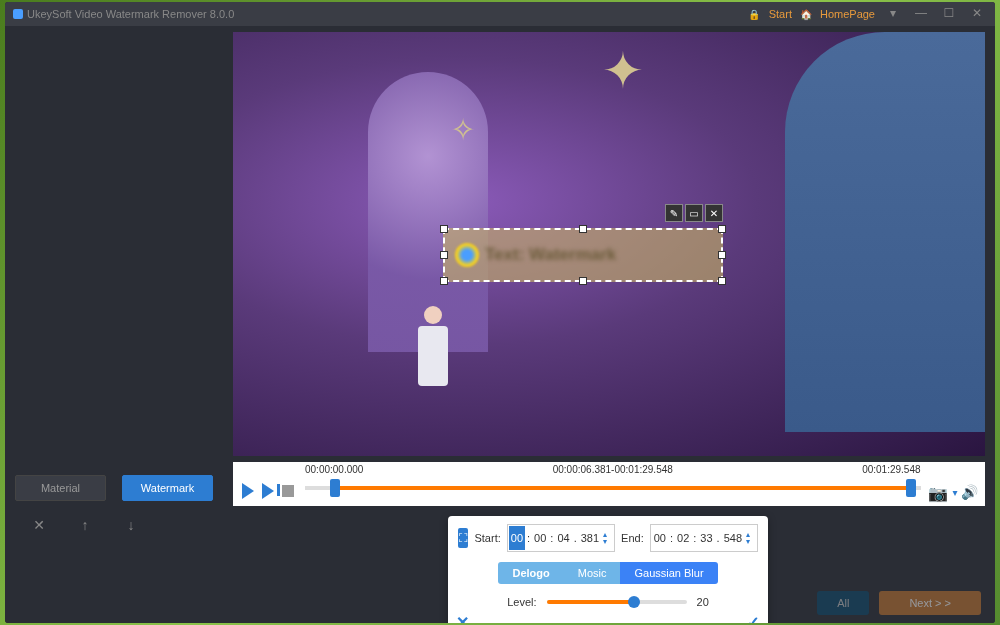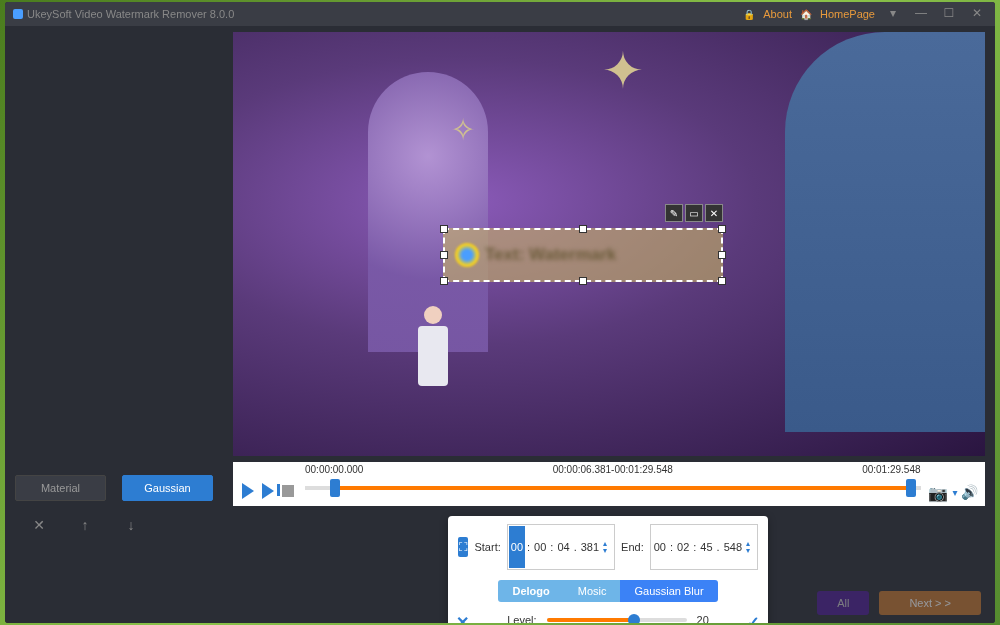--- a/index.html
+++ b/index.html
@@ -60,67 +60,67 @@
 .track-h-start { left: 25px; } .track-h-end { right: 5px; }
 .timeline-right { display: flex; gap: 4px; align-items: center; margin-bottom: 2px; }
 .cam-icon { width: 20px; height: 16px; color: #2d7dd2; font-size: 16px; cursor: pointer; }
 .cam-icon::before { content: "📷"; }
 .vol-icon { color: #2d7dd2; font-size: 14px; cursor: pointer; }
 .vol-icon::before { content: "🔊"; }
 .settings-panel { position: absolute; top: 490px; left: 225px; width: 320px; height: 120px; background: #fff; border-radius: 4px; box-shadow: 0 2px 8px rgba(0,0,0,0.3); padding: 8px 10px; }
 .settings-row1 { display: flex; align-items: center; gap: 6px; font-size: 11px; color: #333; margin-bottom: 10px; }
 .crop-icon { width: 20px; height: 20px; background: #2d7dd2; color: #fff; display: flex; align-items: center; justify-content: center; font-size: 12px; border-radius: 2px; cursor: pointer; }
 .time-input-group { display: flex; align-items: center; border: 1px solid #ccc; padding: 1px; font-size: 11px; }
-.time-seg { padding: 15px 2px; }
+.time-seg { padding: 6px 2px; }
 .time-seg.active { background: #2d7dd2; color: #fff; }
 .spinner-btns { display: flex; flex-direction: column; margin-left: 2px; }
 .spin-up, .spin-down { width: 10px; height: 7px; color: #2d7dd2; font-size: 8px; line-height: 7px; cursor: pointer; }
 .mode-tabs { display: flex; justify-content: center; margin-bottom: 12px; }
 .mode-tab { padding: 5px 14px; font-size: 11px; background: #6eb5e8; color: #fff; border: none; cursor: pointer; }
 .mode-tab:first-child { border-radius: 3px 0 0 3px; font-weight: bold; }
 .mode-tab:last-child { border-radius: 0 3px 3px 0; }
 .mode-tab.active { background: #3b82f6; }
 .level-row { display: flex; align-items: center; gap: 10px; font-size: 11px; color: #333; justify-content: center; }
 .level-slider { width: 140px; height: 4px; background: #ddd; position: relative; border-radius: 2px; }
 .level-fill { position: absolute; height: 100%; background: #ff7a00; border-radius: 2px; width: 60%; }
 .level-thumb { position: absolute; width: 12px; height: 12px; background: #2d7dd2; border-radius: 50%; top: -4px; left: 58%; cursor: pointer; }
 .panel-footer { position: absolute; bottom: 4px; left: 8px; right: 8px; display: flex; justify-content: space-between; }
 .panel-close { color: #2d7dd2; font-size: 16px; font-weight: bold; cursor: pointer; }
 .panel-ok { color: #2d7dd2; font-size: 16px; font-weight: bold; cursor: pointer; }
 .bottom-buttons { position: absolute; bottom: 8px; right: 14px; display: flex; gap: 10px; }
-.btn-all { padding: 6px 20px; background: #4c1d95; color: #ccc; border-radius: 3px; font-size: 11px; cursor: pointer; opacity: 0.5; }
+.btn-all { padding: 6px 20px; background: #0c4a6e; color: #ccc; border-radius: 3px; font-size: 11px; cursor: pointer; opacity: 0.5; }
 .btn-next { padding: 6px 30px; background: #c67830; color: #fff; border-radius: 3px; font-size: 11px; cursor: pointer; opacity: 0.5; }
 </style>
 </head>
 <body>
 
 <div class="app-window">
   <div class="title-bar">
     <div class="title-bar-left">
       <span class="title-icon"></span>
       <span>UkeySoft Video Watermark Remover 8.0.0</span>
     </div>
     <div class="title-bar-right">
       <span class="lock-icon"></span>
-      <span class="title-link">About</span>
+      <span class="title-link">Start</span>
       <span class="home-icon"></span>
       <span class="title-link">HomePage</span>
       <span class="win-btn">▾</span>
       <span class="win-btn">—</span>
       <span class="win-btn">☐</span>
       <span class="win-btn">✕</span>
     </div>
   </div>
 
   <div class="main-content">
     <div class="left-panel">
       <div class="panel-bottom">
         <div class="tab-buttons">
           <div class="tab-btn">Material</div>
-          <div class="tab-btn active">Gaussian</div>
+          <div class="tab-btn active">Watermark</div>
         </div>
         <div class="icon-row">
           <span class="icon-btn">✕</span>
           <span class="icon-btn">↑</span>
           <span class="icon-btn">↓</span>
         </div>
       </div>
     </div>
 
     <div class="right-panel">
@@ -202,21 +202,21 @@
               <span class="spin-up">▴</span>
               <span class="spin-down">▾</span>
             </div>
           </div>
           <span>End:</span>
           <div class="time-input-group">
             <span class="time-seg">00</span>
             <span class="time-seg">:</span>
             <span class="time-seg">02</span>
             <span class="time-seg">:</span>
-            <span class="time-seg">45</span>
+            <span class="time-seg">33</span>
             <span class="time-seg">.</span>
             <span class="time-seg">548</span>
             <div class="spinner-btns">
               <span class="spin-up">▴</span>
               <span class="spin-down">▾</span>
             </div>
           </div>
         </div>
         <div class="mode-tabs">
           <button class="mode-tab">Delogo</button>

